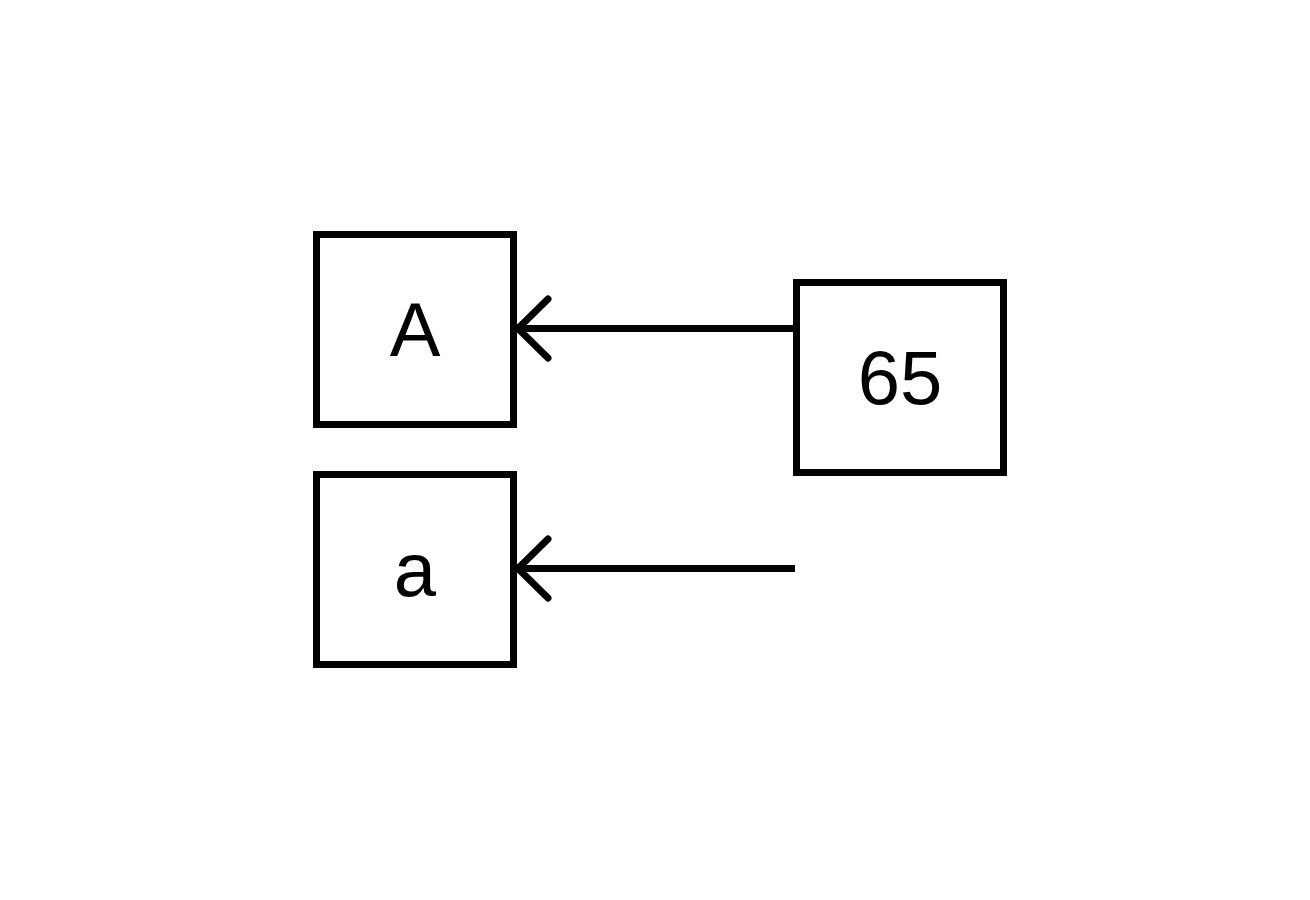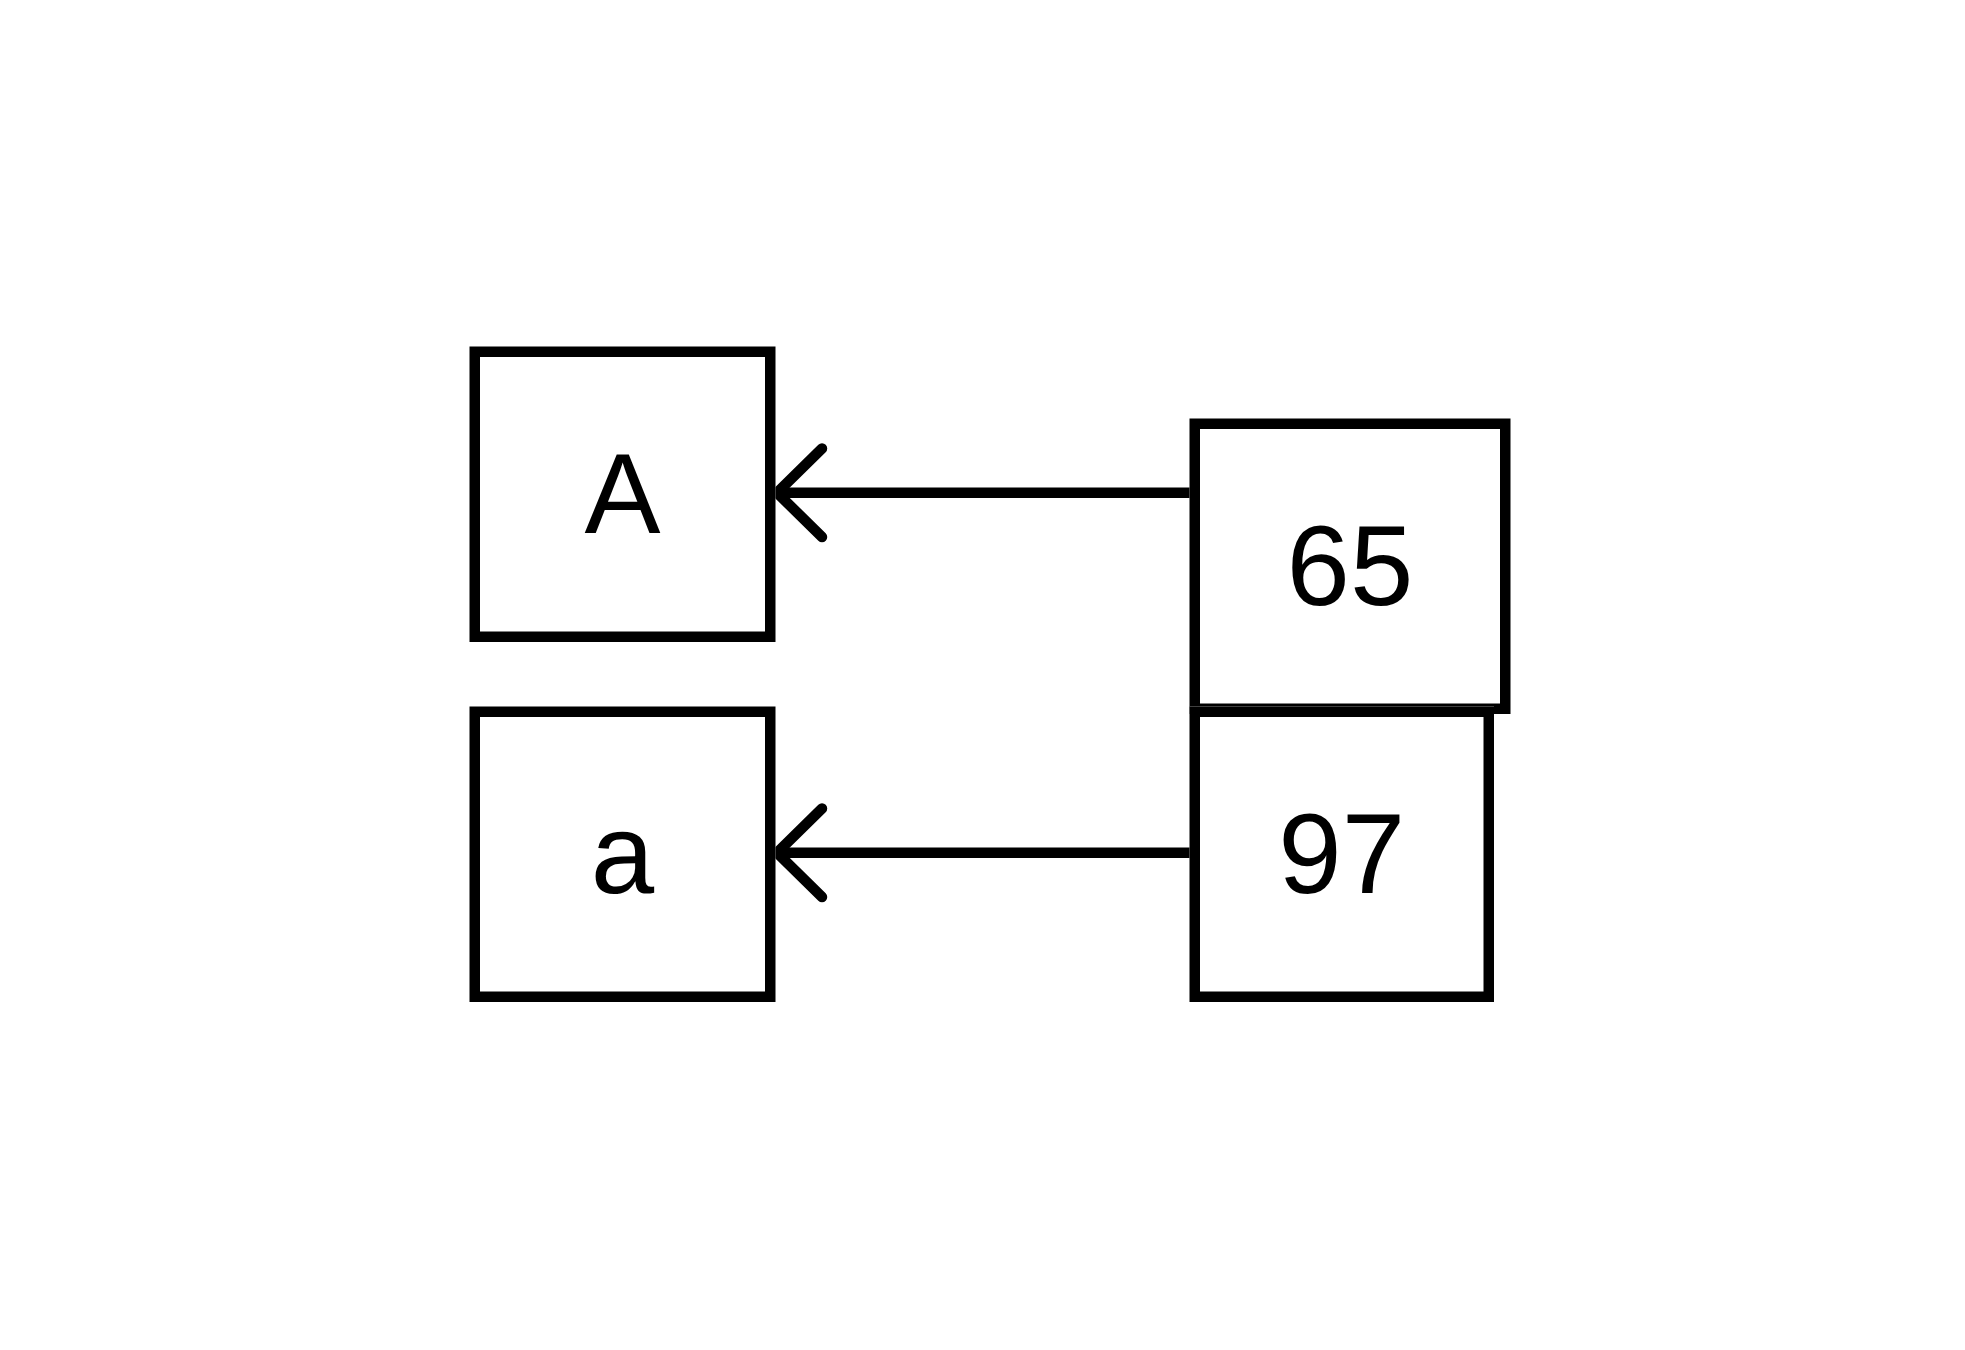--- a/index.html
+++ b/index.html
@@ -91,17 +91,14 @@
   </div>
 
   <div class="node-box" id="node-code-upper">
     <span class="node-label">65</span>
   </div>
 
   <div class="node-box" id="node-char-lower">
     <span class="node-label">a</span>
   </div>
 
-  <div class="node-box" id="node-code-lower">
-    <span class="node-label">97</span>
-  </div>
 
 </div>
 
 </body></html>

